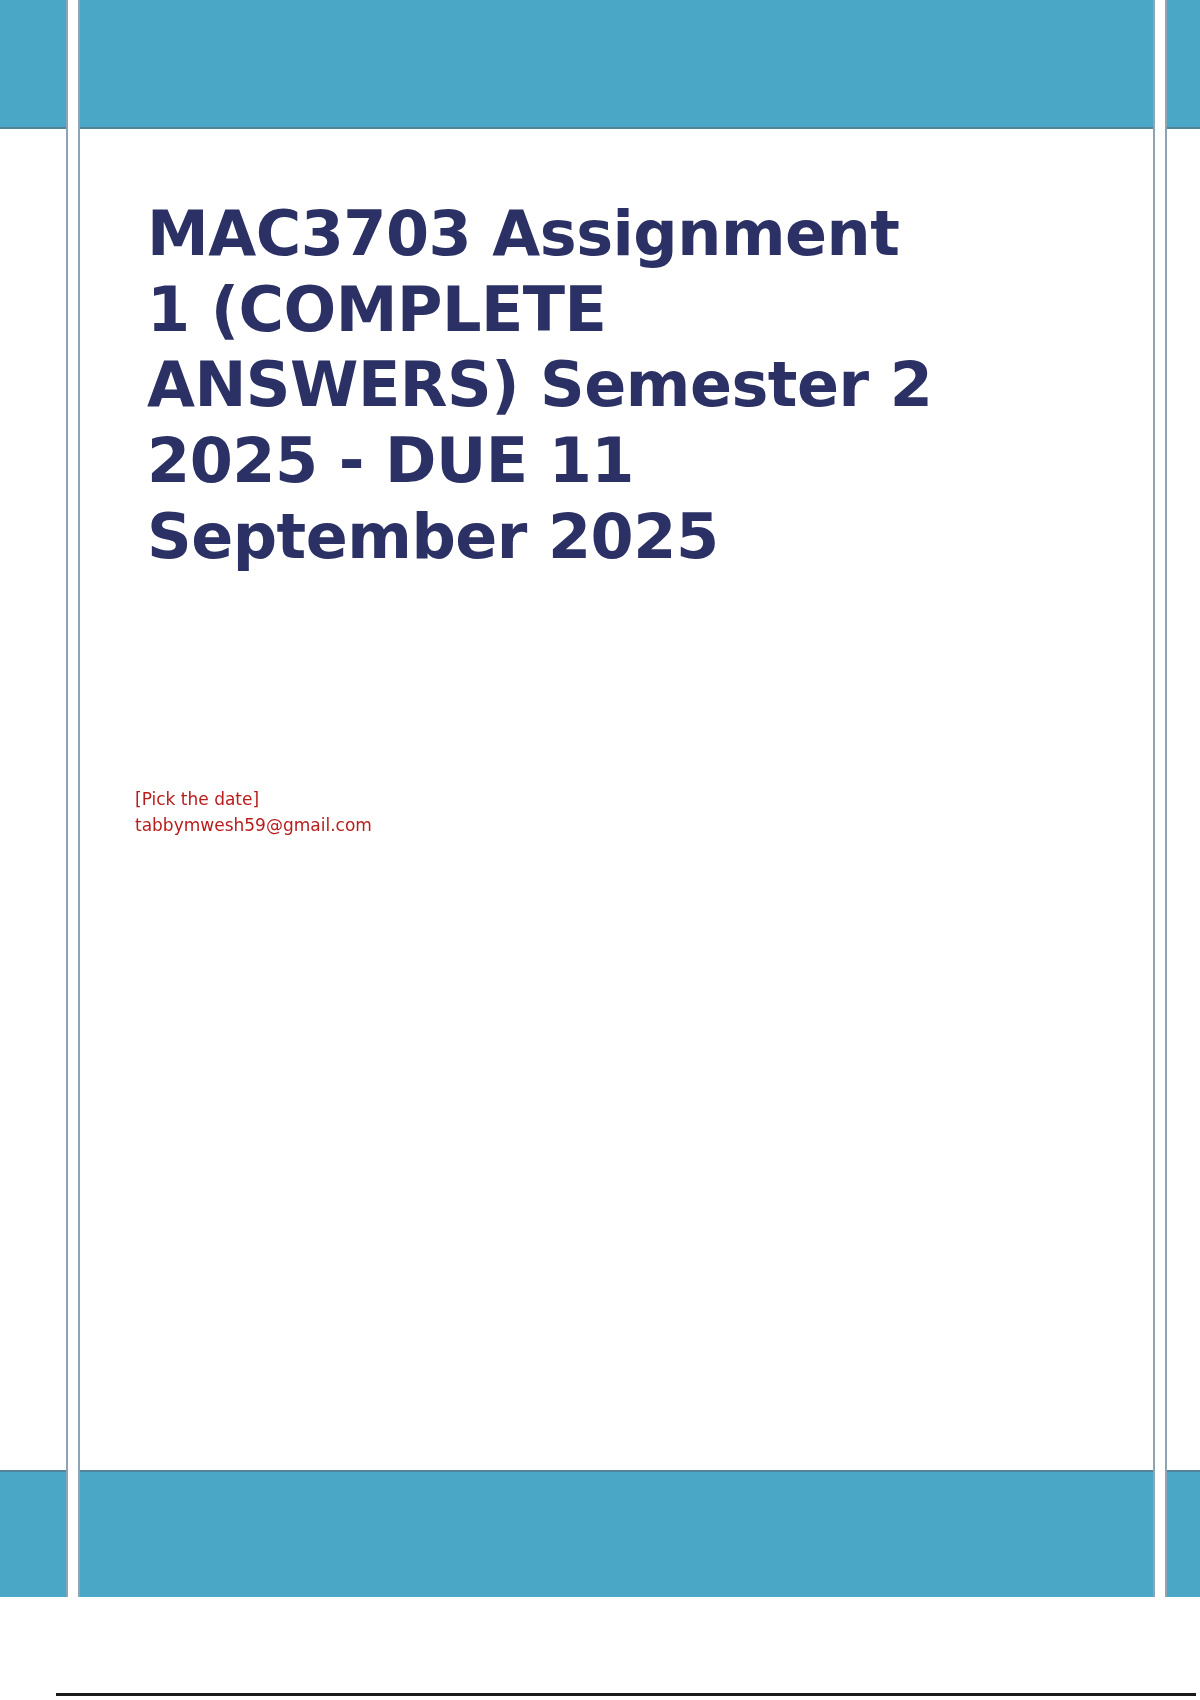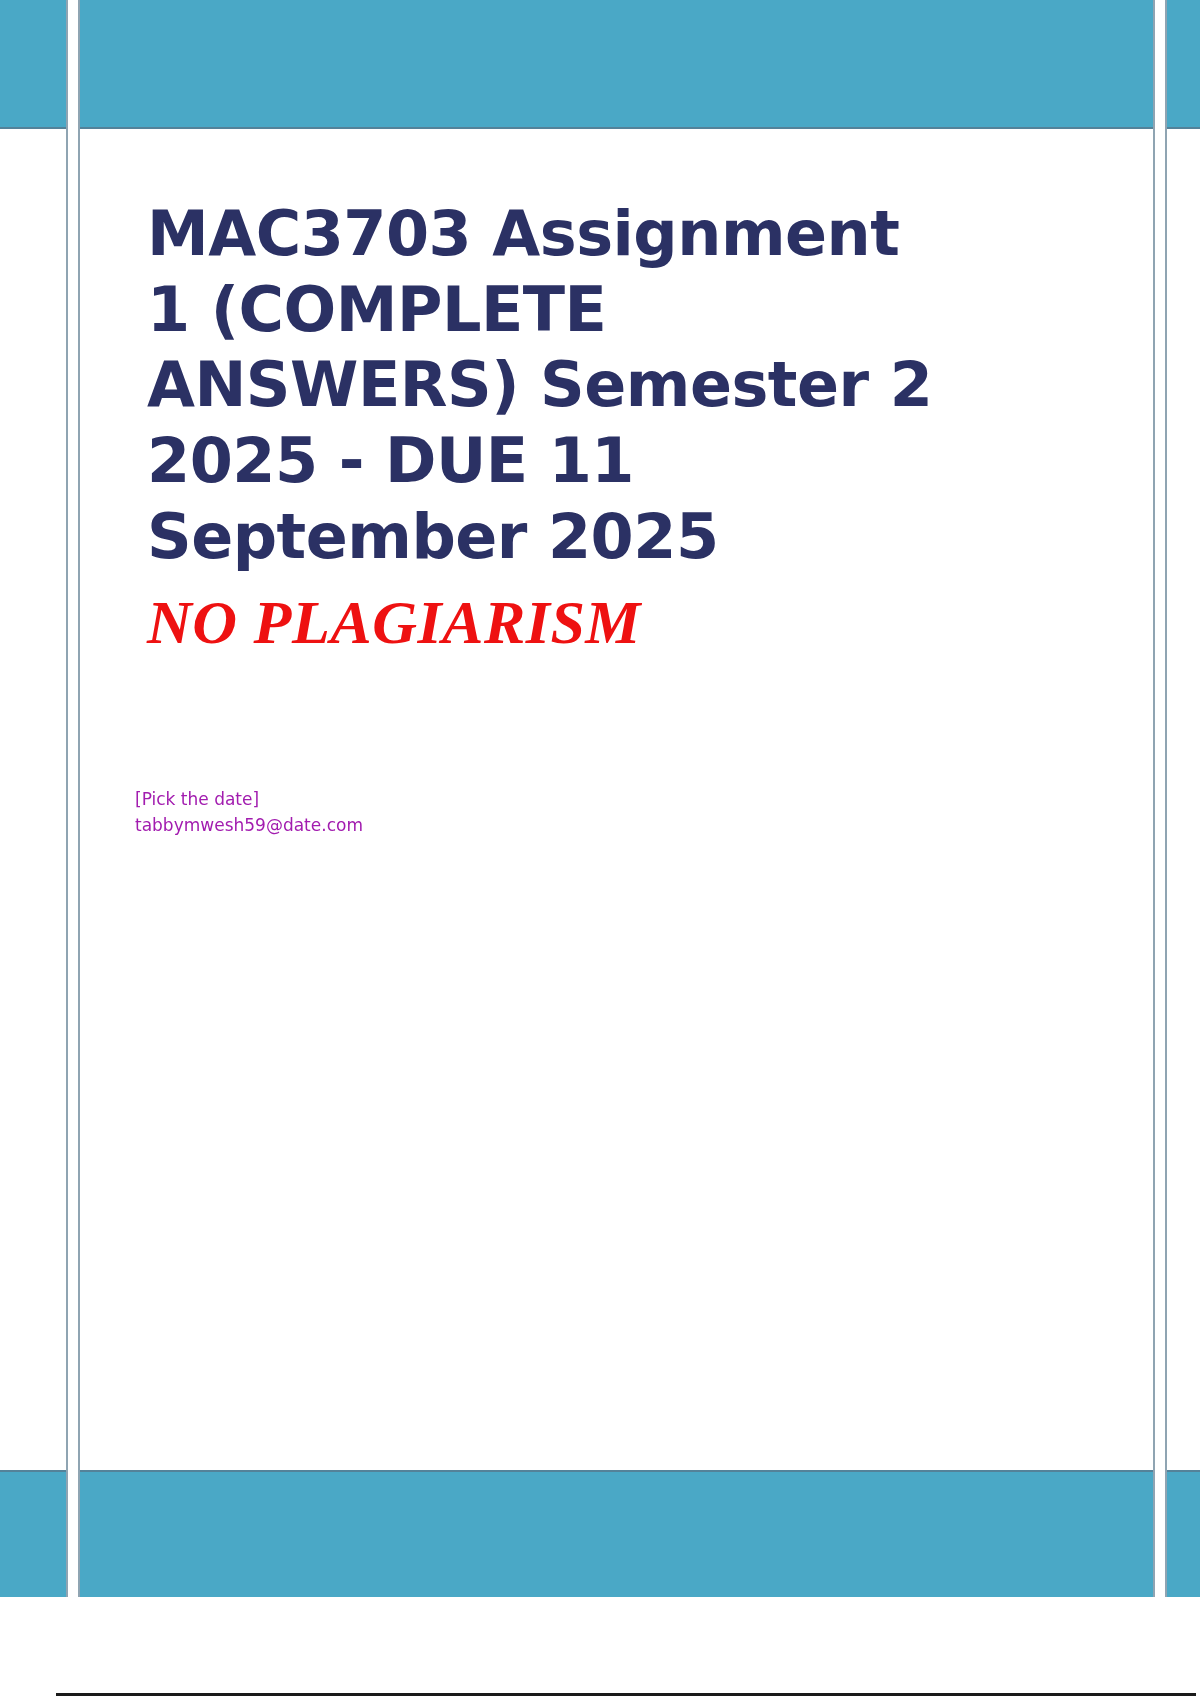--- a/index.html
+++ b/index.html
@@ -98,21 +98,21 @@
     font-style: italic;
     line-height: 1.1;
     letter-spacing: 0.5px;
   }
 
   .meta-block {
     position: absolute;
     left: 135px;
     top: 786px;
     width: 600px;
-    color: #a21caf;
+    color: #b91c1c;
     font-family: "DejaVu Sans", "Liberation Sans", sans-serif;
     font-size: 17px;
     line-height: 1.55;
   }
   .meta-line { display: block; white-space: pre; }
 
   
   .bottom-rule {
     position: absolute;
     left: 56px;
@@ -142,23 +142,22 @@
 
   <div class="gutter gutter-left"></div>
   <div class="gutter gutter-right"></div>
 
   <div class="content">
     <h1 class="doc-title">MAC3703 Assignment
 1 (COMPLETE
 ANSWERS) Semester 2
 2025 - DUE 11
 September 2025</h1>
-    <div class="doc-subtitle">NO PLAGIARISM</div>
   </div>
 
   <div class="meta-block">
     <span class="meta-line">[Pick the date]</span>
-    <span class="meta-line">tabbymwesh59@date.com</span>
+    <span class="meta-line">tabbymwesh59@gmail.com</span>
   </div>
 
   <div class="bottom-rule"></div>
 
 </div>
 
 </body></html>

